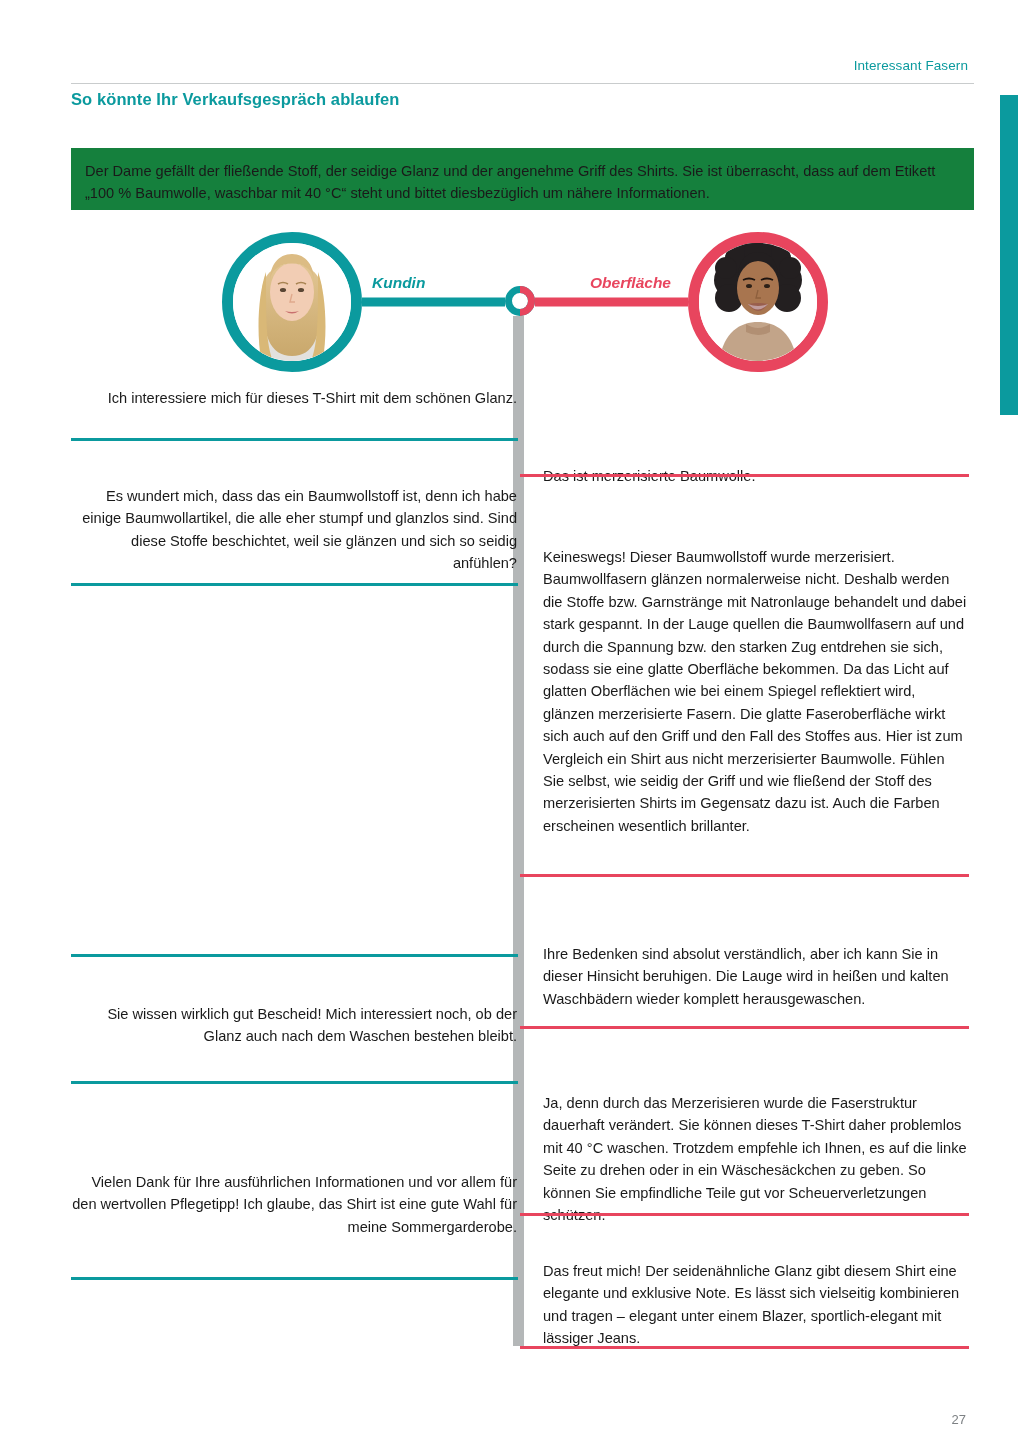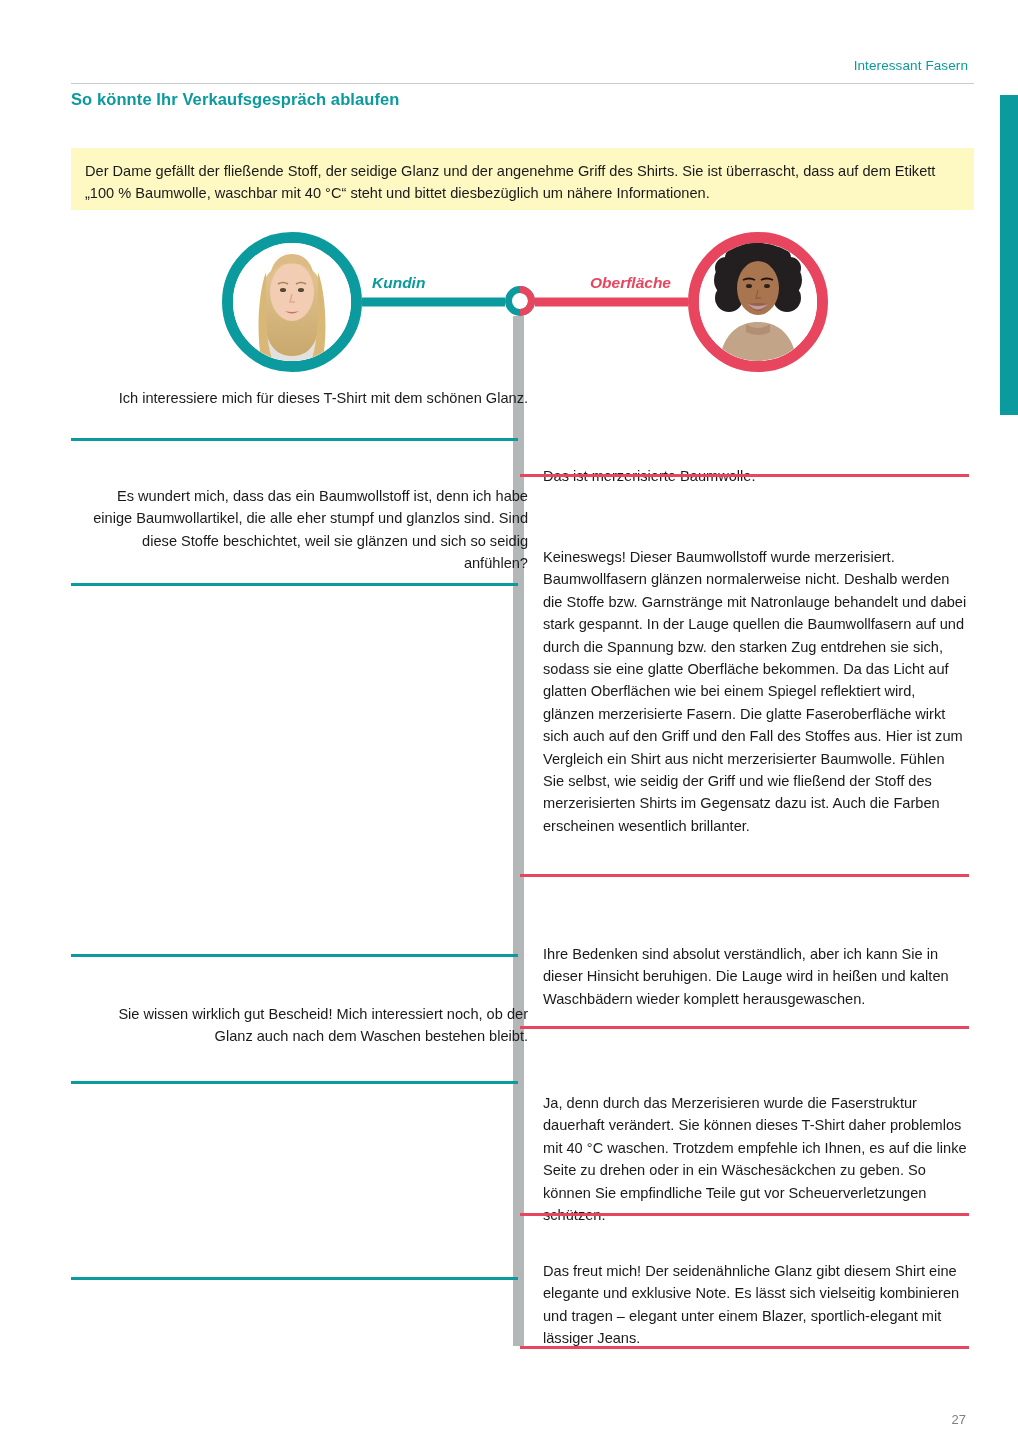--- a/index.html
+++ b/index.html
@@ -67,21 +67,21 @@
     color: #1a1a1a;
     margin-top: 40px;
   }
 
   .intro-box {
     position: absolute;
     left: 71px;
     top: 148px;
     width: 903px;
     height: 62px;
-    background: #fef9c3;
+    background: #15803d;
     box-sizing: border-box;
     padding: 12px 14px 0 14px;
   }
   .intro-box p {
     margin: 0;
     font-size: 14.6px;
     line-height: 1.52;
     color: #1a1a1a;
   }
 
@@ -149,21 +149,21 @@
   }
 
   
   .bubble {
     position: absolute;
     box-sizing: border-box;
     font-size: 14.6px;
     line-height: 1.535;
     color: #1a1a1a;
   }
-  .bubble.left  { left: 82px;  width: 446px; text-align: right; }
+  .bubble.left  { left: 71px;  width: 446px; text-align: right; }
   .bubble.right { left: 543px; width: 426px; text-align: left; margin-top: 15px;  }
 
   .rule {
     position: absolute;
     height: 3px;
   }
   .rule.teal { left: 71px;  width: 447px; background: #0b9a9e; }
   .rule.red  { left: 520px; width: 449px; background: #e8455e; }
 </style>
 </head>
@@ -277,20 +277,21 @@
 
   <div class="bubble right" style="top:928px">Ihre Bedenken sind absolut verständlich, aber ich kann Sie in dieser Hinsicht beruhigen. Die Lauge wird in heißen und kalten Waschbädern wieder komplett herausgewaschen.</div>
   <div class="rule red" style="top:1026px"></div>
 
   <div class="bubble left" style="top:1003px">Sie wissen wirklich gut Bescheid! Mich interessiert noch, ob der Glanz auch nach dem Waschen bestehen bleibt.</div>
   <div class="rule teal" style="top:1081px"></div>
 
   <div class="bubble right" style="top:1077px">Ja, denn durch das Merzerisieren wurde die Faserstruktur dauerhaft verändert. Sie können dieses T-Shirt daher problemlos mit 40 °C waschen. Trotzdem empfehle ich Ihnen, es auf die linke Seite zu drehen oder in ein Wäschesäckchen zu geben. So können Sie empfindliche Teile gut vor Scheuerverletzungen schützen.</div>
   <div class="rule red" style="top:1213px"></div>
 
+  <div class="bubble left" style="top:1171px">Vielen Dank für Ihre ausführlichen Informationen und vor allem für den wertvollen Pflegetipp! Ich glaube, das Shirt ist eine gute Wahl für meine Sommergarderobe.</div>
   <div class="rule teal" style="top:1277px"></div>
 
   <div class="bubble right" style="top:1245px">Das freut mich! Der seidenähnliche Glanz gibt diesem Shirt eine elegante und exklusive Note. Es lässt sich vielseitig kombinieren und tragen – elegant unter einem Blazer, sportlich-elegant mit lässiger Jeans.</div>
   <div class="rule red" style="top:1346px"></div>
 
   <div class="page-number">27</div>
 
 </div>
 
 </body></html>

